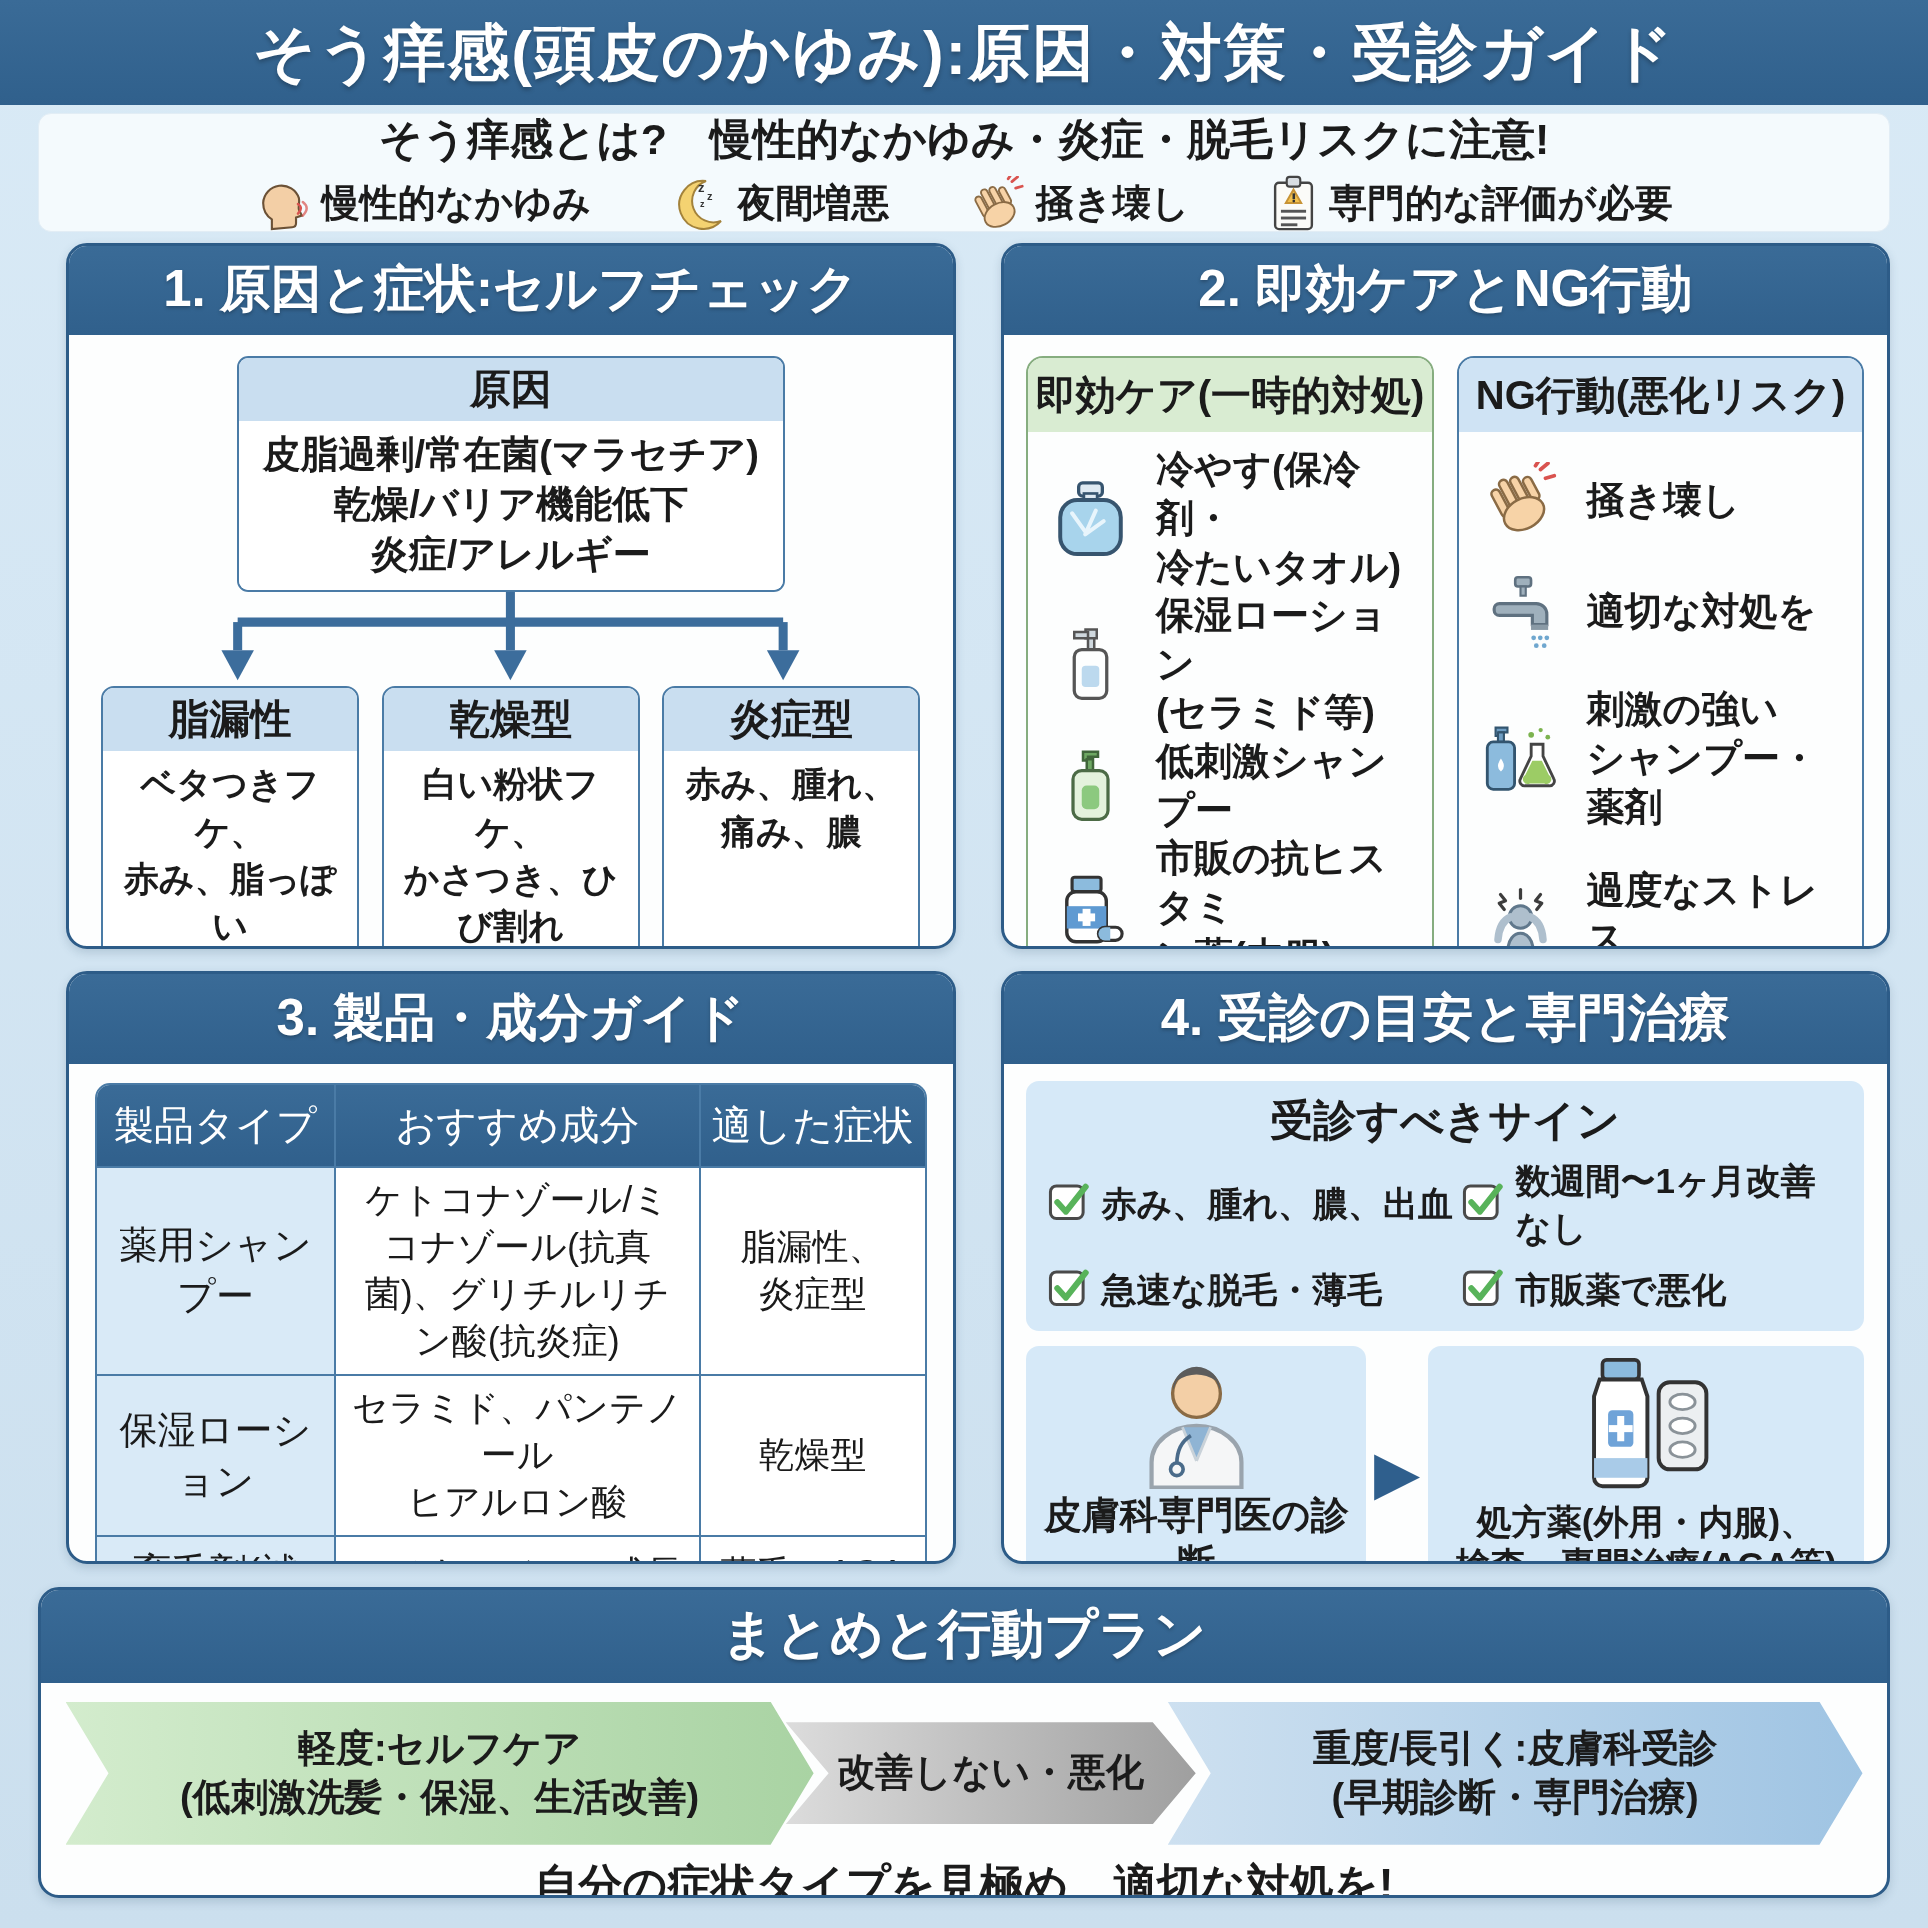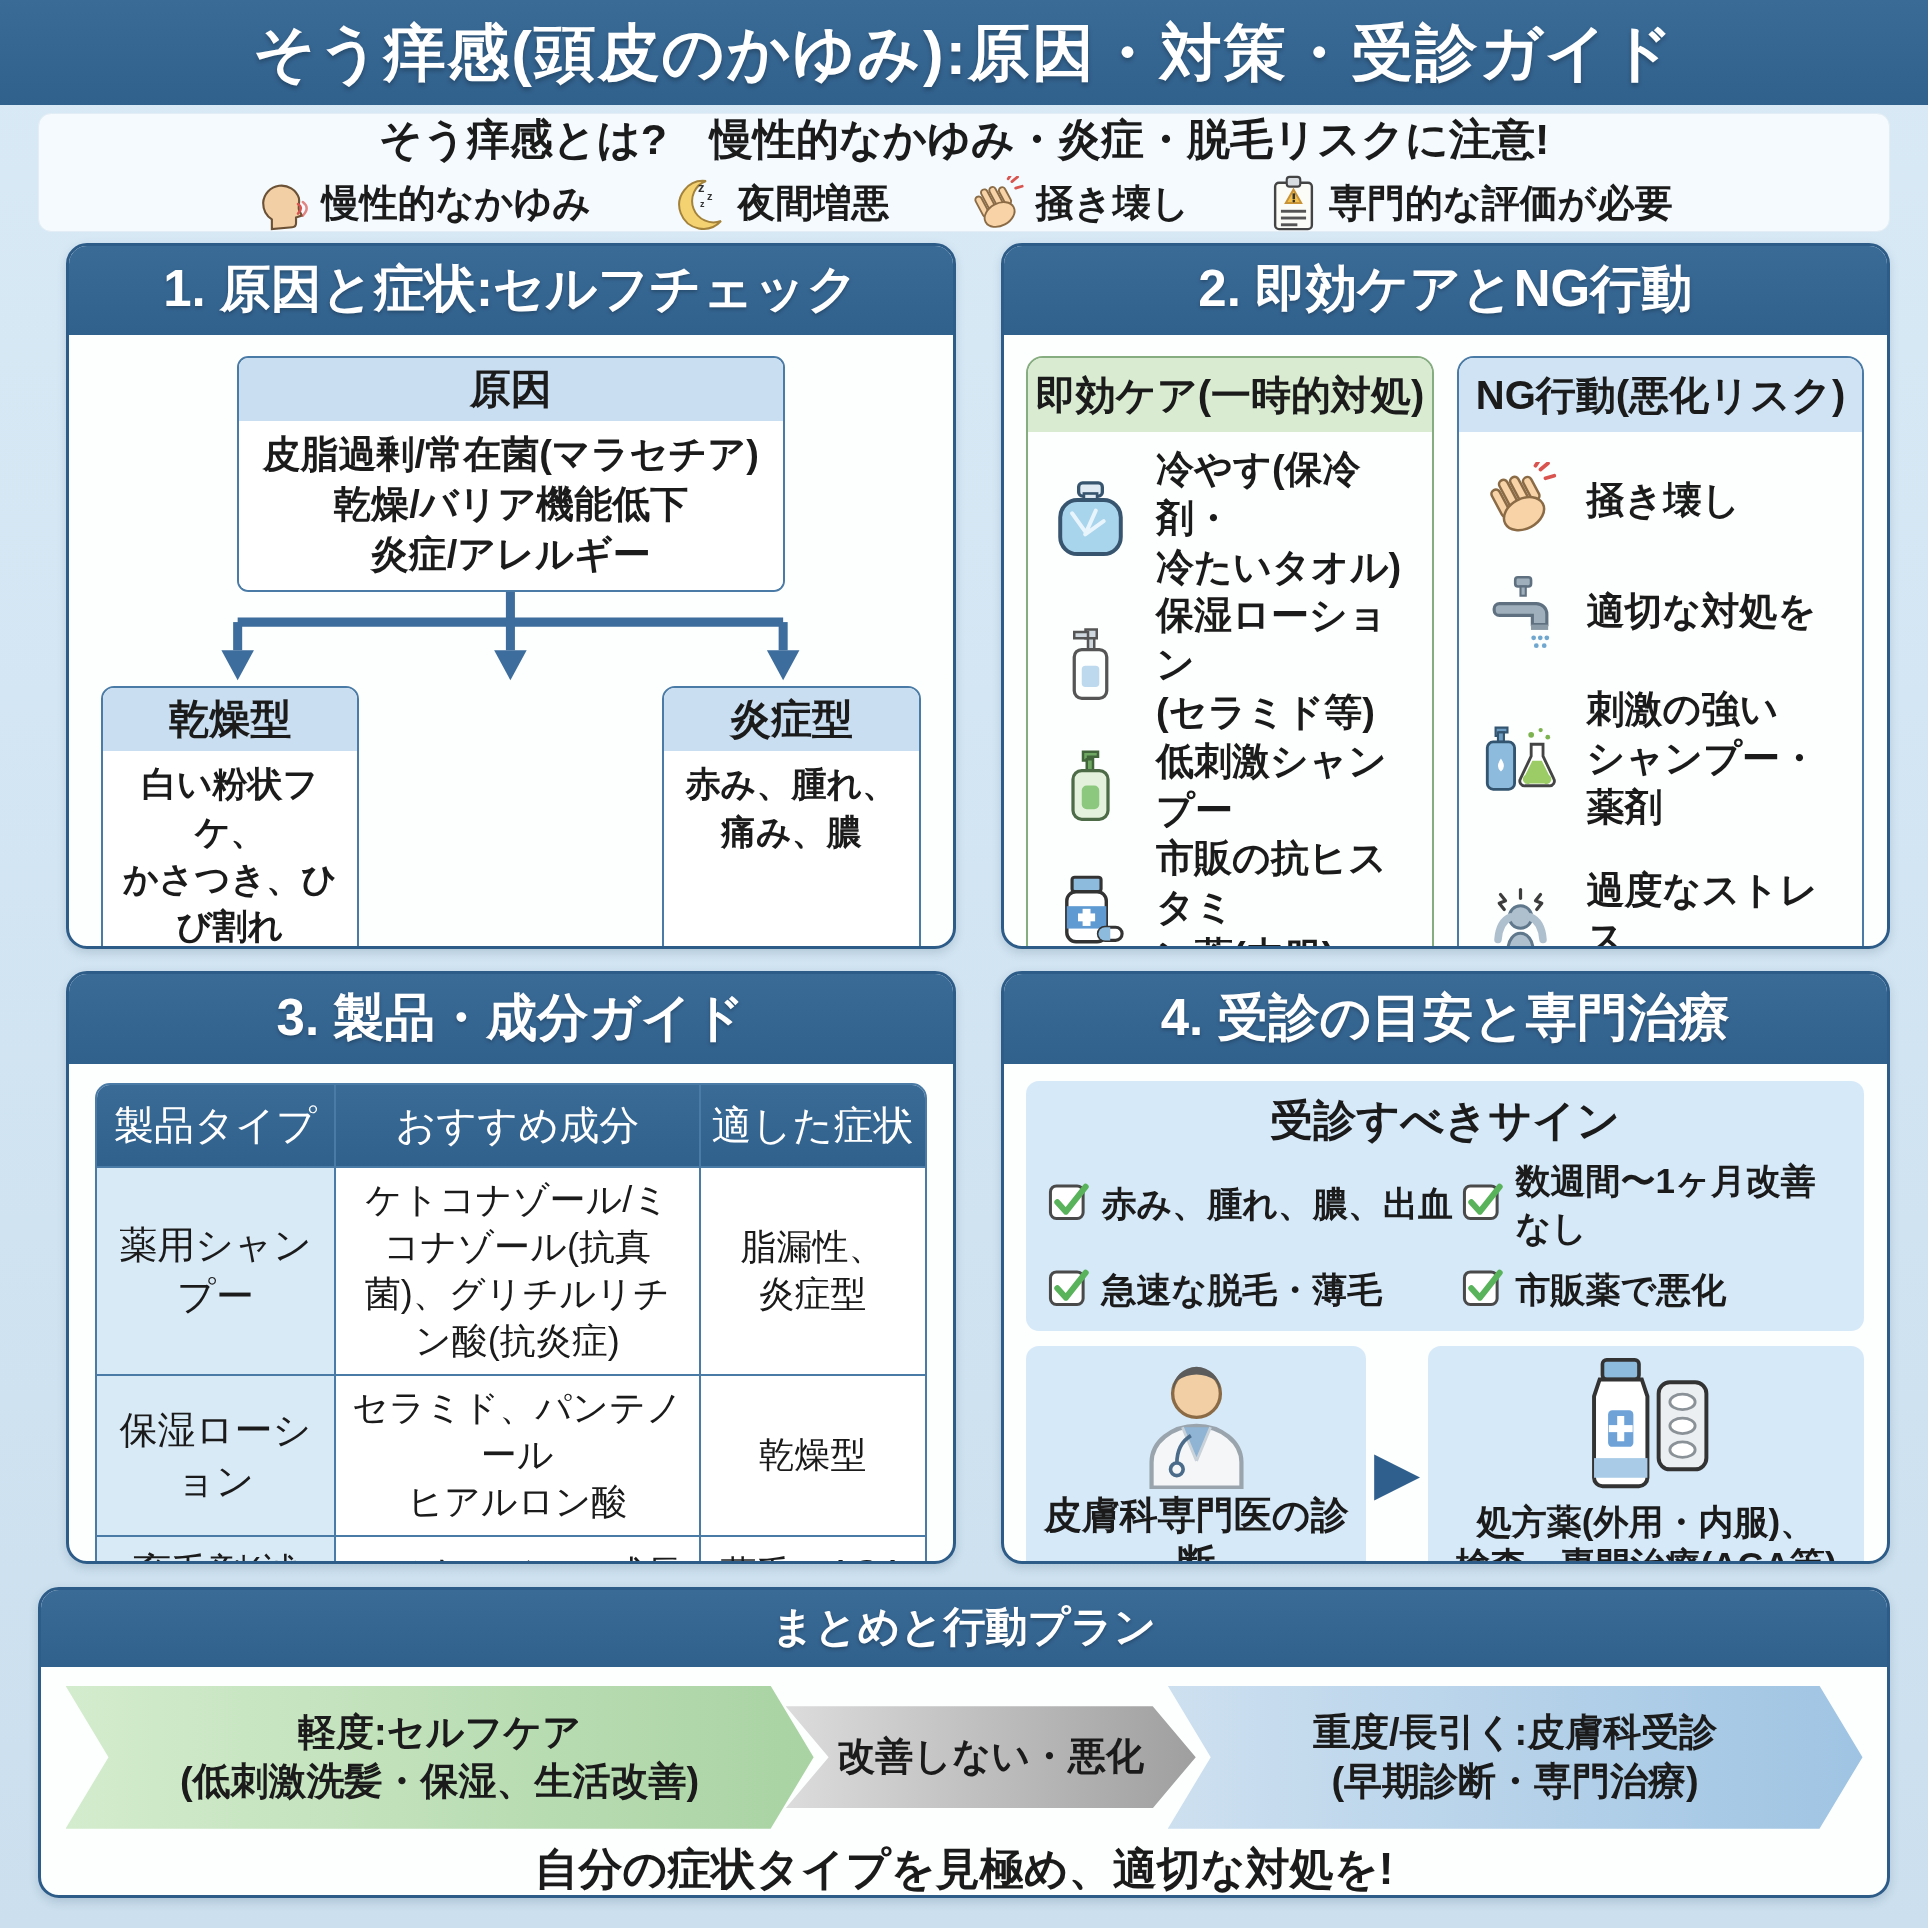--- a/index.html
+++ b/index.html
@@ -99,21 +99,21 @@
   .signs-grid { display:grid; grid-template-columns:52% 48%; row-gap:13px; }
   .sign-item { display:flex; align-items:center; gap:11.3px; font-size:35px; font-weight:bold; }
   .consult-flow { display:flex; align-items:stretch; gap:7.5px; margin-top:15px; }
   .consult-box { background:#d6e9f8; border-radius:13px; flex:1; padding:11.3px 9.4px;
     display:flex; flex-direction:column; align-items:center; justify-content:space-between; }
   .consult-box .c-label { font-size:38px; font-weight:bold; text-align:center; line-height:1.25; }
   .flow-arrow { align-self:center; font-size:60px; color:#2f5f8d; flex:0 0 auto; }
 
   
   .summary { margin:22.6px 38px 0; height:311px; }
-  .summary .panel-header { font-size:42px; }
+  .summary .panel-header { font-size:53px; }
   .steps-row { display:flex; align-items:center; margin:19px 24.5px 0; }
   .step-arrow {
     display:flex; flex-direction:column; justify-content:center; text-align:center;
     font-weight:bold; font-size:38px; line-height:1.3; padding:0 47px;
     clip-path:polygon(0 0, calc(100% - 43px) 0, 100% 50%, calc(100% - 43px) 100%, 0 100%, 43px 50%);
   }
   .step-arrow.green { width:42%; height:143px; background:linear-gradient(90deg,#d3eccd,#a9d3a3); }
   .step-arrow.gray  { width:23%; height:102px; background:linear-gradient(90deg,#dcdcdc,#9f9f9f); margin-left:-28px; }
   .step-arrow.blue  { width:39%; height:143px; background:linear-gradient(90deg,#cde0f0,#9fc4e3); margin-left:-28px; }
   .summary-closing { text-align:center; font-size:44px; font-weight:bold; margin-top:11.3px; }
@@ -203,20 +203,25 @@
               <path d="M450 32 V62"></path>
               <path d="M752 32 V62"></path>
           </g>
           <g fill="#3c6d9c">
             <polygon points="130,62 166,62 148,94"></polygon>
             <polygon points="432,62 468,62 450,94"></polygon>
             <polygon points="734,62 770,62 752,94"></polygon>
           </g>
         </svg>
         <div class="type-row">
+          <div class="type-box">
+            <div class="box-head">脂漏性</div>
+            <div class="box-body pre">ベタつきフケ、
+赤み、脂っぽい</div>
+          </div>
           <div class="type-box">
             <div class="box-head">乾燥型</div>
             <div class="box-body pre">白い粉状フケ、
 かさつき、ひび割れ</div>
           </div>
           <div class="type-box">
             <div class="box-head">炎症型</div>
             <div class="box-body pre">赤み、腫れ、
 痛み、膿</div>
           </div>

